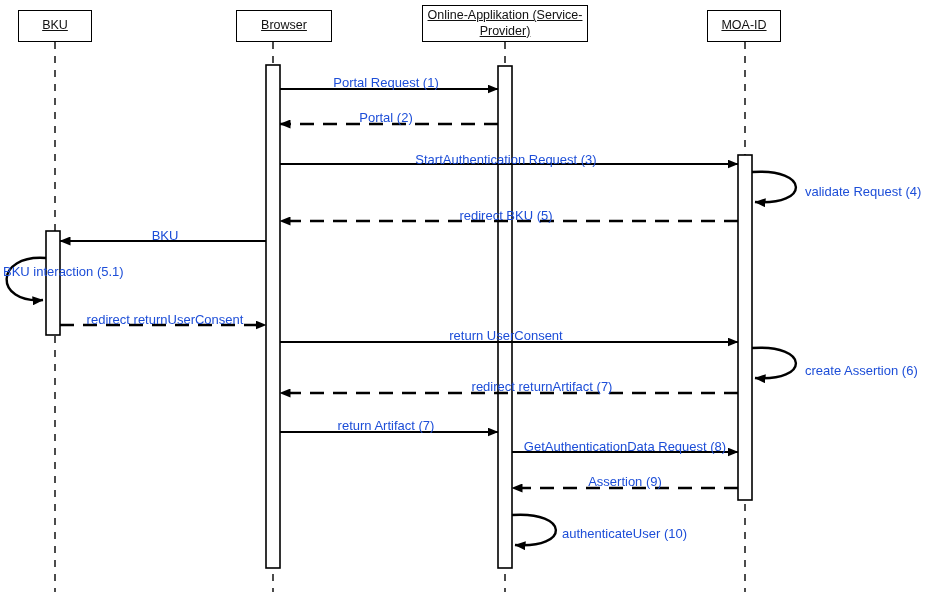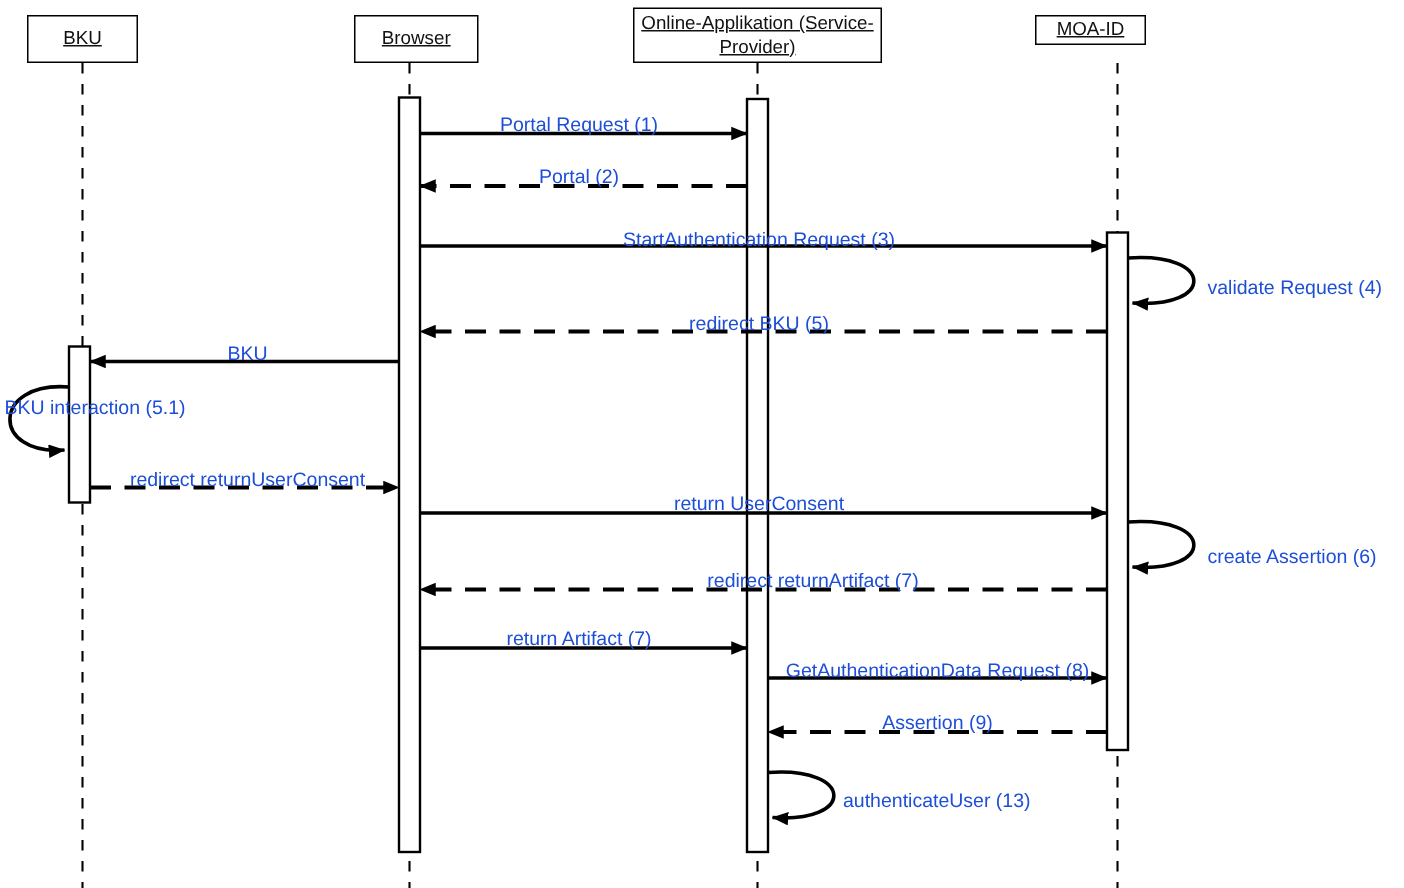--- a/index.html
+++ b/index.html
@@ -124,40 +124,40 @@
         <g>
           <path d="M 512,515 C 570,511 570,549 515,545" fill="none" stroke="#000000" stroke-width="2.4" marker-end="url(#arrowSolid)"></path>
         </g>
       </g>
   </svg>
 
   <div id="boxes">
       <div class="lifeline-box" style="left: 18px; top: 10px; width: 74px; height: 32px;">
         <span class="lifeline-title">BKU</span>
       </div>
-      <div class="lifeline-box" style="left: 236px; top: 10px; width: 83px; height: 32px;">
+      <div class="lifeline-box" style="left: 236px; top: 10px; width: 96px; height: 32px;">
         <span class="lifeline-title">Browser</span>
       </div>
       <div class="lifeline-box" style="left: 422px; top: 5px; width: 166px; height: 37px;">
         <span class="lifeline-title">Online-Applikation (Service-Provider)</span>
       </div>
-      <div class="lifeline-box" style="left: 690px; top: 10px; width: 74px; height: 20px;">
+      <div class="lifeline-box" style="left: 707px; top: 10px; width: 74px; height: 32px;">
         <span class="lifeline-title">MOA-ID</span>
       </div>
     </div>
   <div id="labels">
       <div class="msg-label center" style="left: 386px; top: 76px;">Portal Request (1)</div>
       <div class="msg-label center" style="left: 386px; top: 111px;">Portal (2)</div>
       <div class="msg-label center" style="left: 506px; top: 153px;">StartAuthentication Request (3)</div>
       <div class="msg-label left" style="left: 805px; top: 185px;">validate Request (4)</div>
       <div class="msg-label center" style="left: 506px; top: 209px;">redirect BKU (5)</div>
       <div class="msg-label center" style="left: 165px; top: 229px;">BKU</div>
       <div class="msg-label left" style="left: 3px; top: 265px; text-align: center;">BKU interaction (5.1)</div>
       <div class="msg-label center" style="left: 165px; top: 313px;">redirect returnUserConsent</div>
       <div class="msg-label center" style="left: 506px; top: 329px; text-align: right;">return UserConsent</div>
       <div class="msg-label left" style="left: 805px; top: 364px;">create Assertion (6)</div>
       <div class="msg-label center" style="left: 506px; top: 380px; margin-left: 36px;">redirect returnArtifact (7)</div>
       <div class="msg-label center" style="left: 386px; top: 419px;">return Artifact (7)</div>
       <div class="msg-label center" style="left: 625px; top: 440px;">GetAuthenticationData Request (8)</div>
       <div class="msg-label center" style="left: 625px; top: 475px;">Assertion (9)</div>
-      <div class="msg-label left" style="left: 562px; top: 527px;">authenticateUser (13)</div>
+      <div class="msg-label left" style="left: 562px; top: 527px;">authenticateUser (10)</div>
     </div>
 </div>
 
 </body></html>

